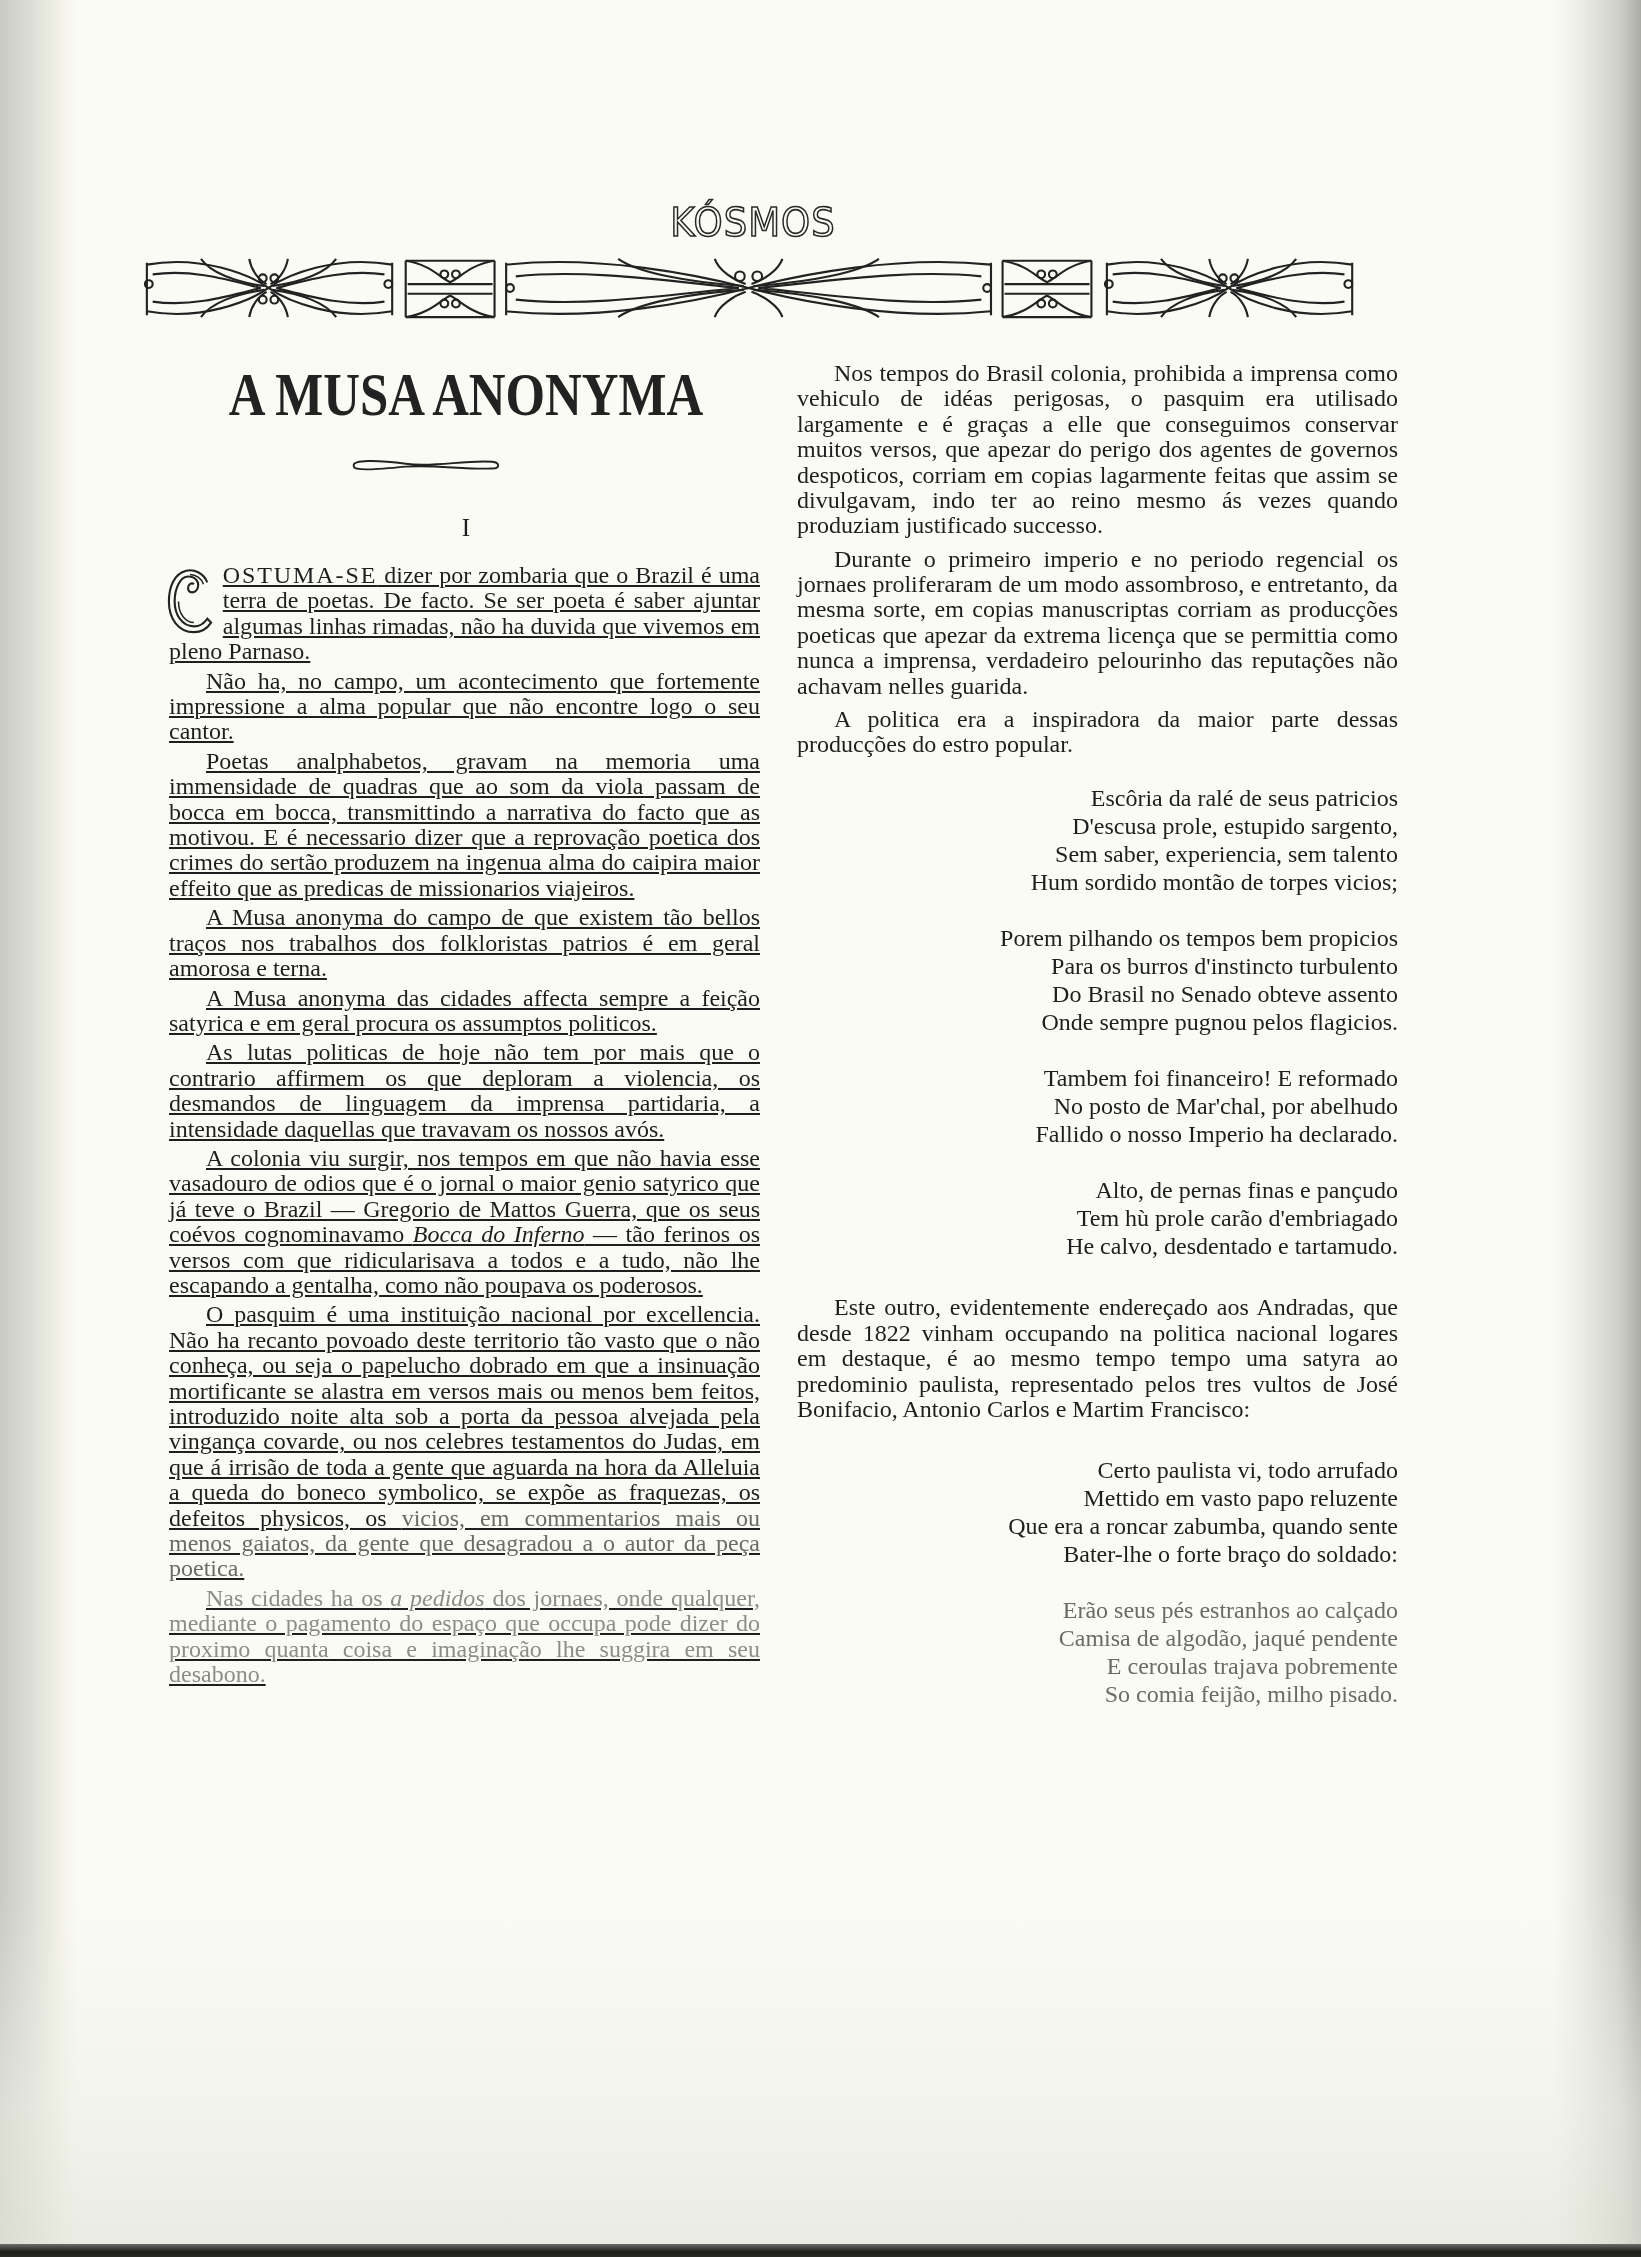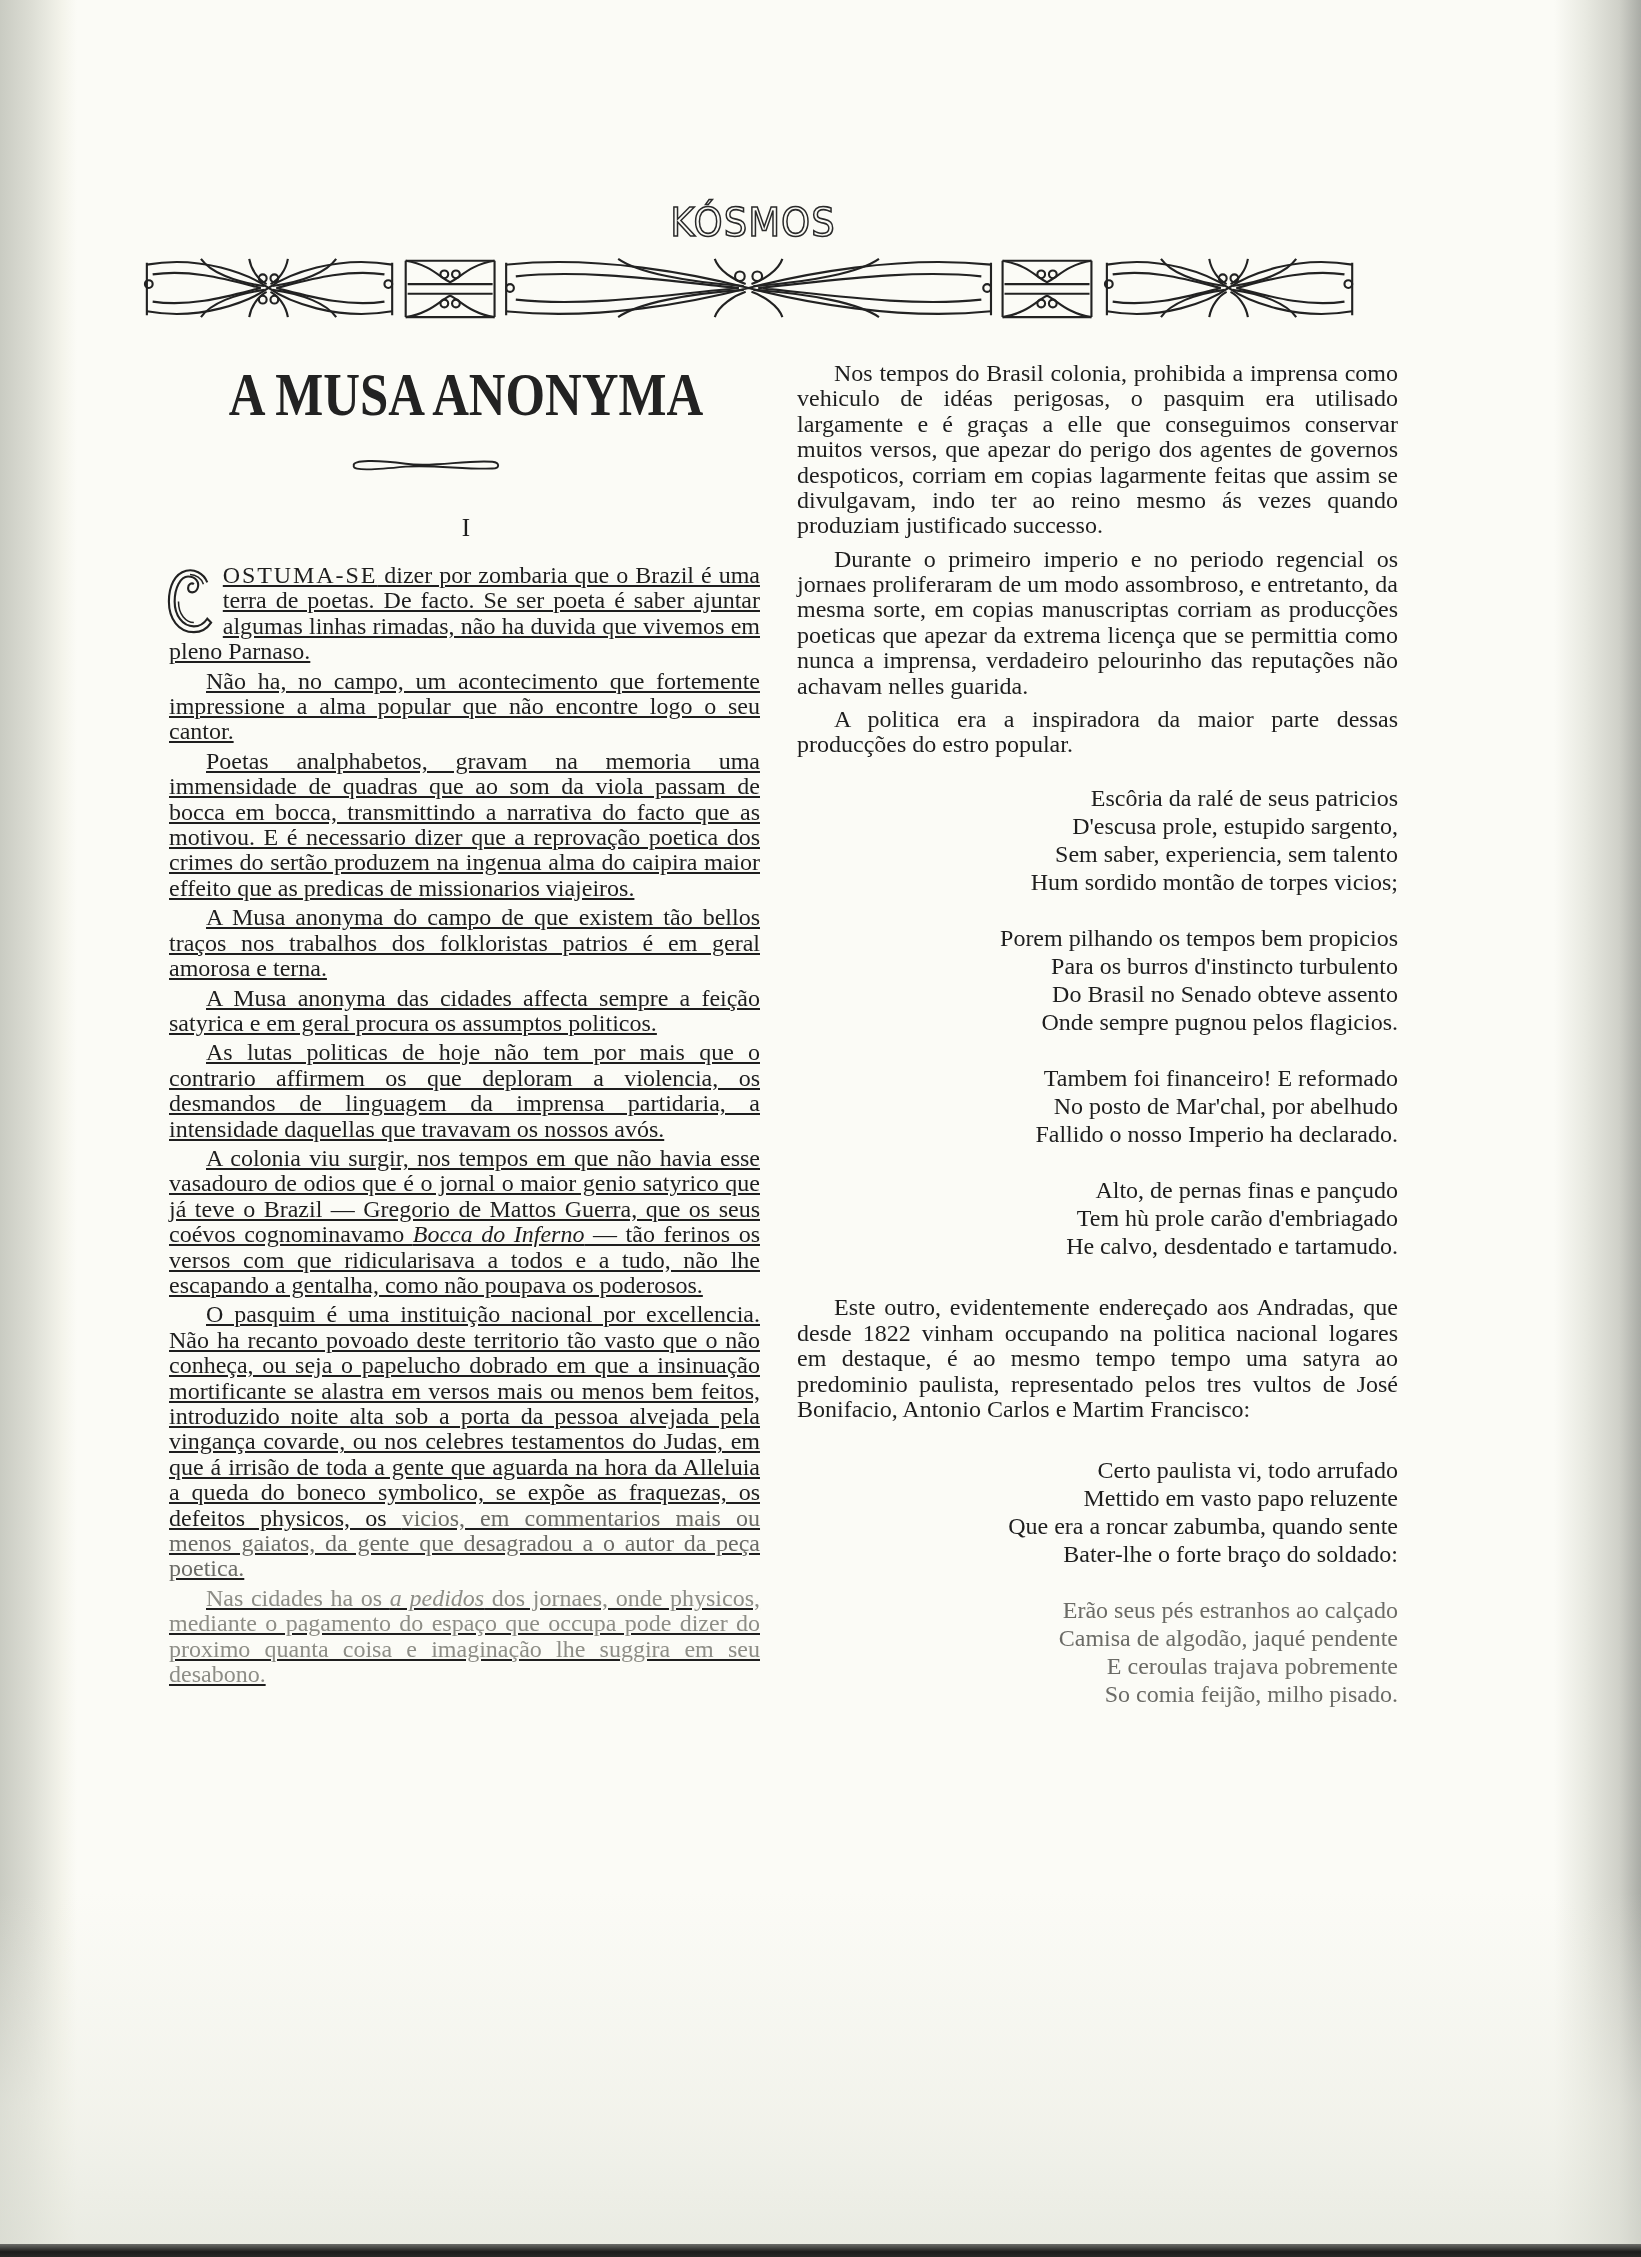--- a/index.html
+++ b/index.html
@@ -162,21 +162,21 @@
       <path d="M40 20 C38 14,32 10,26 10 M14 38 C14 52,22 60,30 60" fill="none" stroke="#222" stroke-width="1.6"></path>
     </svg><span class="smallcaps">OSTUMA-SE</span><span> dizer por zombaria que o Brazil é uma terra de poetas. De facto. Se ser poeta é saber ajuntar algumas linhas rimadas, não ha duvida que vivemos em pleno Parnaso.</span>
   </p>
   <p>Não ha, no campo, um acontecimento que fortemente impressione a alma popular que não encontre logo o seu cantor.</p>
   <p>Poetas analphabetos, gravam na memoria uma immensidade de quadras que ao som da viola passam de bocca em bocca, transmittindo a narrativa do facto que as motivou. E é necessario dizer que a reprovação poetica dos crimes do sertão produzem na ingenua alma do caipira maior effeito que as predicas de missionarios viajeiros.</p>
   <p>A Musa anonyma do campo de que existem tão bellos traços nos trabalhos dos folkloristas patrios é em geral amorosa e terna.</p>
   <p>A Musa anonyma das cidades affecta sempre a feição satyrica e em geral procura os assumptos politicos.</p>
   <p>As lutas politicas de hoje não tem por mais que o contrario affirmem os que deploram a violencia, os desmandos de linguagem da imprensa partidaria, a intensidade daquellas que travavam os nossos avós.</p>
   <p><span>A colonia viu surgir, nos tempos em que não havia esse vasadouro de odios que é o jornal o maior genio satyrico que já teve o Brazil — Gregorio de Mattos Guerra, que os seus coévos cognominavamo </span><em>Bocca do Inferno</em><span> — tão ferinos os versos com que ridicularisava a todos e a tudo, não lhe escapando a gentalha, como não poupava os poderosos.</span></p>
   <p><span>O pasquim é uma instituição nacional por excellencia. Não ha recanto povoado deste territorio tão vasto que o não conheça, ou seja o papelucho dobrado em que a insinuação mortificante se alastra em versos mais ou menos bem feitos, introduzido noite alta sob a porta da pessoa alvejada pela vingança covarde, ou nos celebres testamentos do Judas, em que á irrisão de toda a gente que aguarda na hora da Alleluia a queda do boneco symbolico, se expõe as fraquezas, os defeitos physicos, os </span><span class="faded">vicios, em commentarios mais ou menos gaiatos, da gente que desagradou a o autor da peça poetica.</span></p>
-  <p class="fadeder"><span>Nas cidades ha os </span><em>a pedidos</em><span> dos jornaes, onde physicos, mediante o pagamento do espaço que occupa pode dizer do proximo quanta coisa e imaginação lhe suggira em seu desabono.</span></p>
+  <p class="fadeder"><span>Nas cidades ha os </span><em>a pedidos</em><span> dos jornaes, onde qualquer, mediante o pagamento do espaço que occupa pode dizer do proximo quanta coisa e imaginação lhe suggira em seu desabono.</span></p>
 </div>
 
 <div class="col col-right">
   <p>Nos tempos do Brasil colonia, prohibida a imprensa como vehiculo de idéas perigosas, o pasquim era utilisado largamente e é graças a elle que conseguimos conservar muitos versos, que apezar do perigo dos agentes de governos despoticos, corriam em copias lagarmente feitas que assim se divulgavam, indo ter ao reino mesmo ás vezes quando produziam justificado successo.</p>
   <p class="gap">Durante o primeiro imperio e no periodo regencial os jornaes proliferaram de um modo assombroso, e entretanto, da mesma sorte, em copias manuscriptas corriam as producções poeticas que apezar da extrema licença que se permittia como nunca a imprensa, verdadeiro pelourinho das reputações não achavam nelles guarida.</p>
   <p class="gap">A politica era a inspiradora da maior parte dessas producções do estro popular.</p>
 
   <div class="verse">
     <div class="stanza">
       <span class="line">Escôria da ralé de seus patricios</span>

